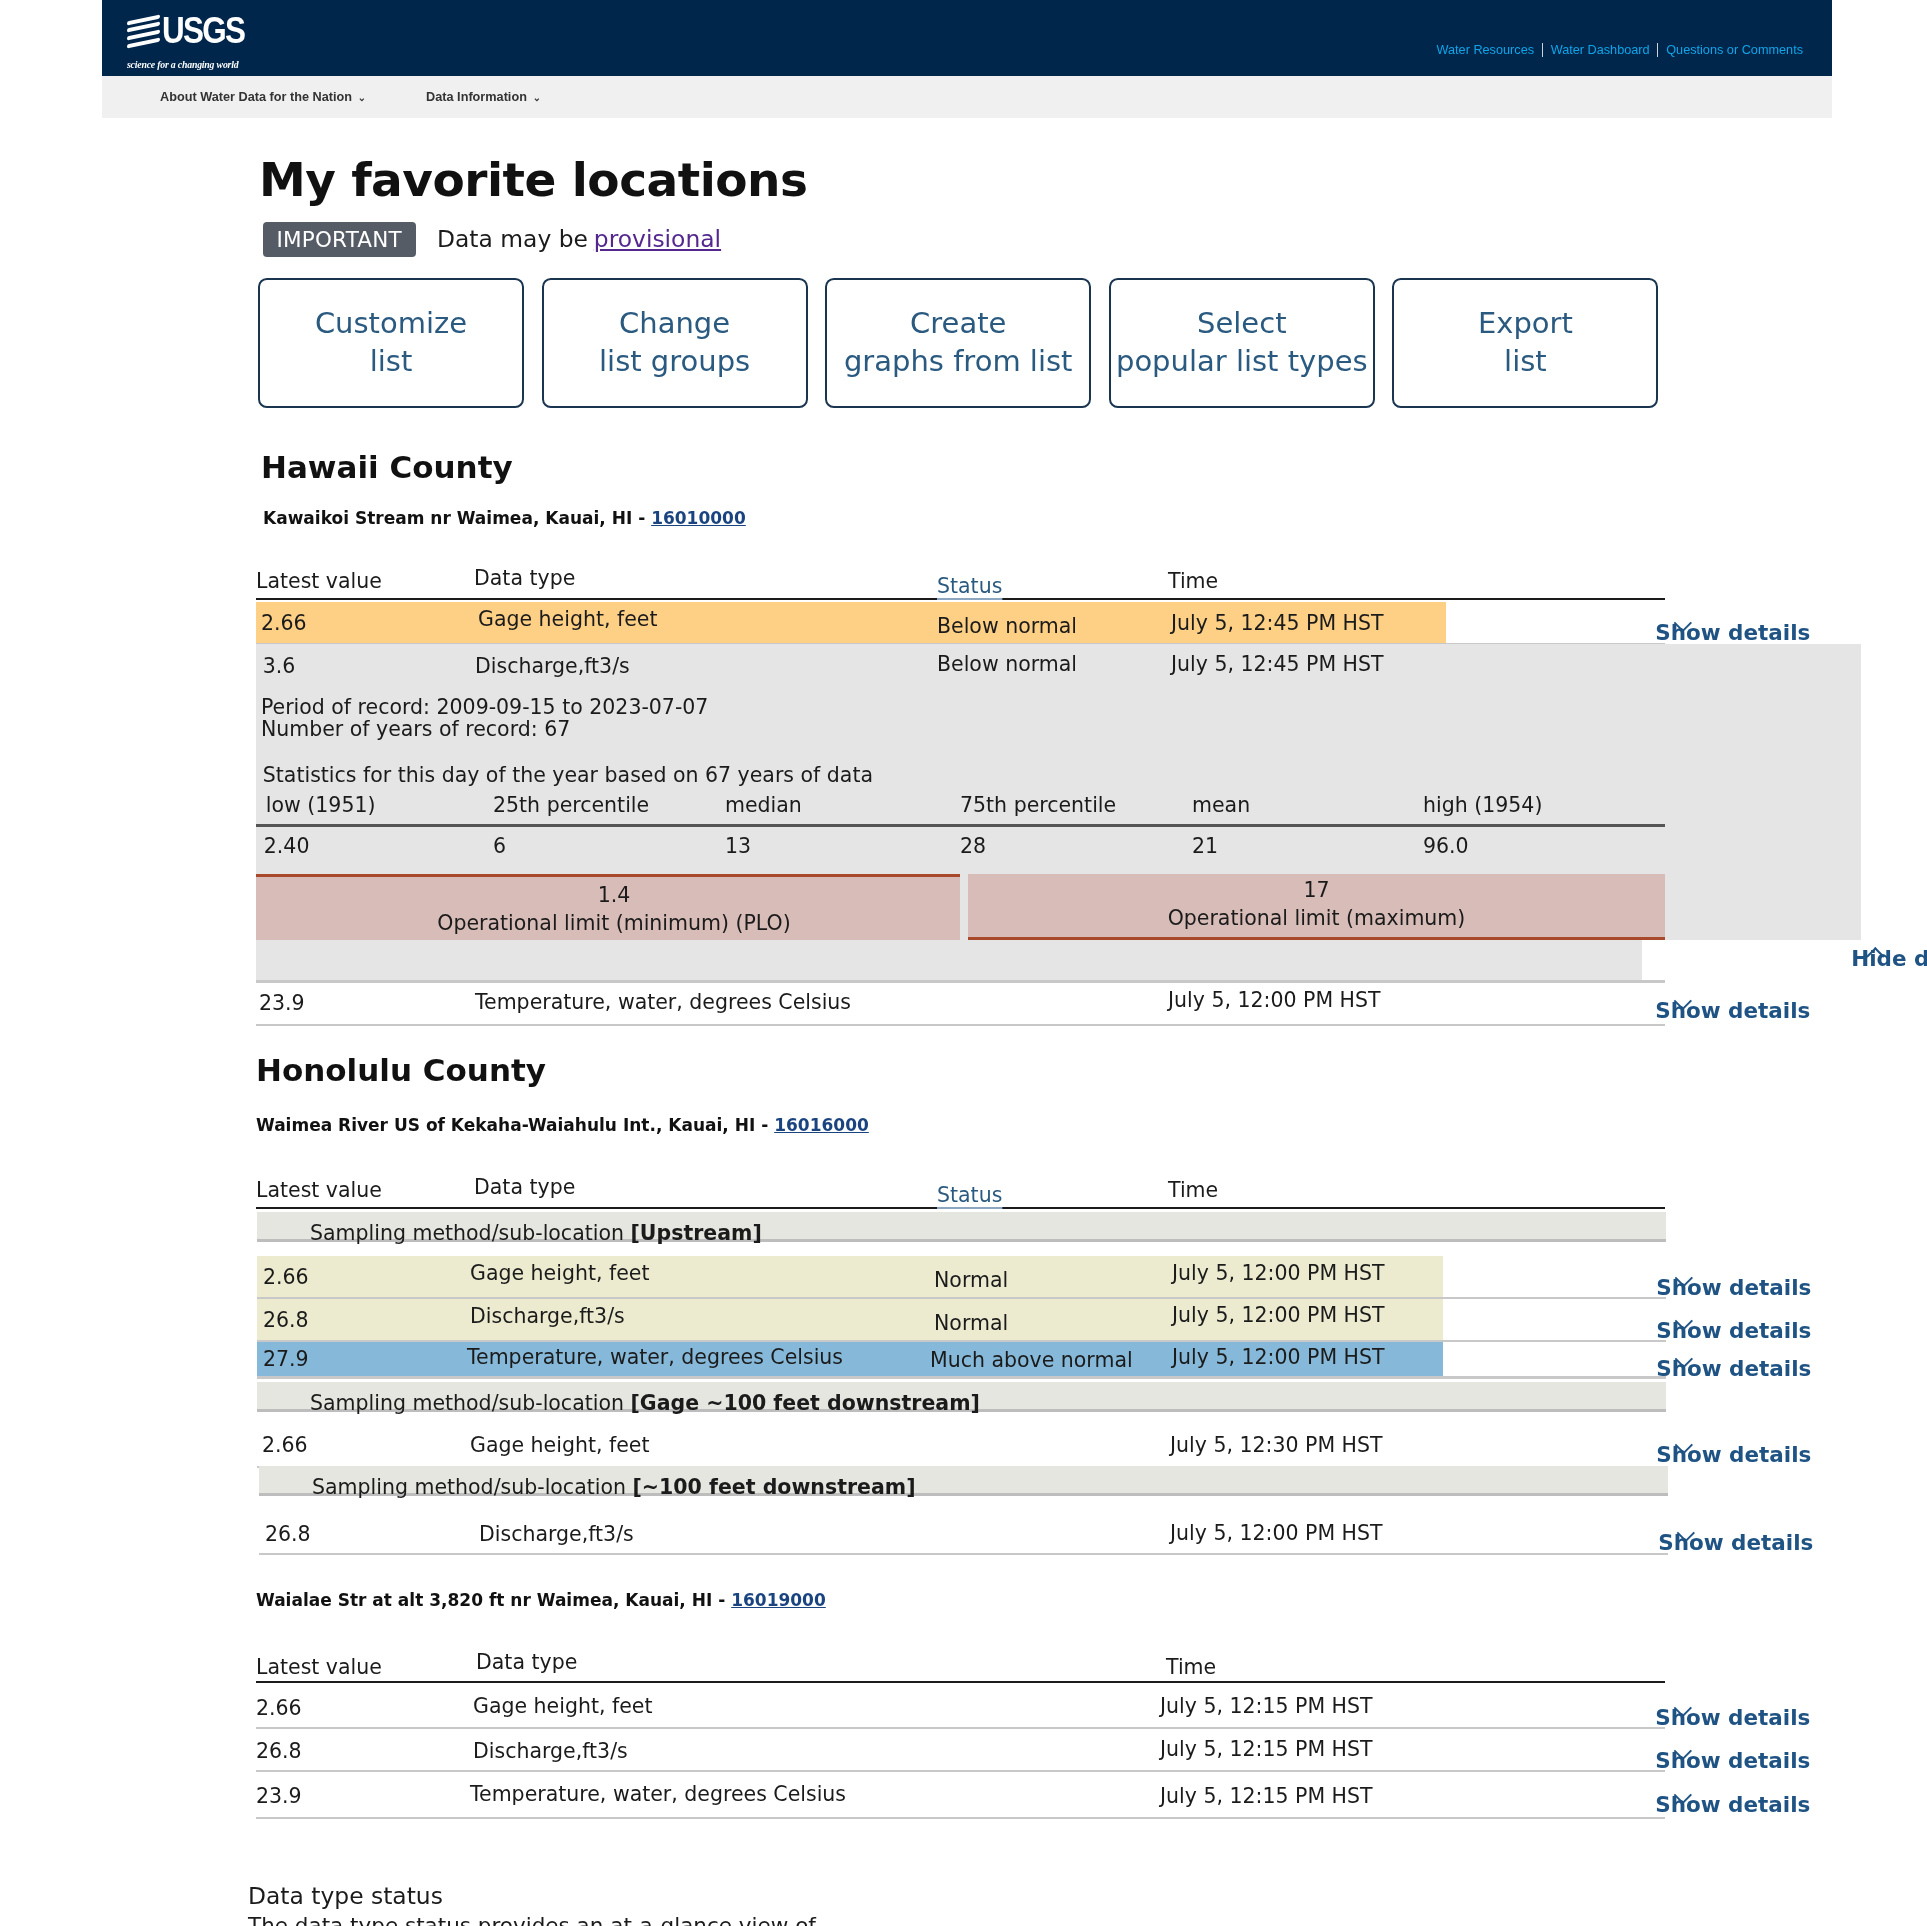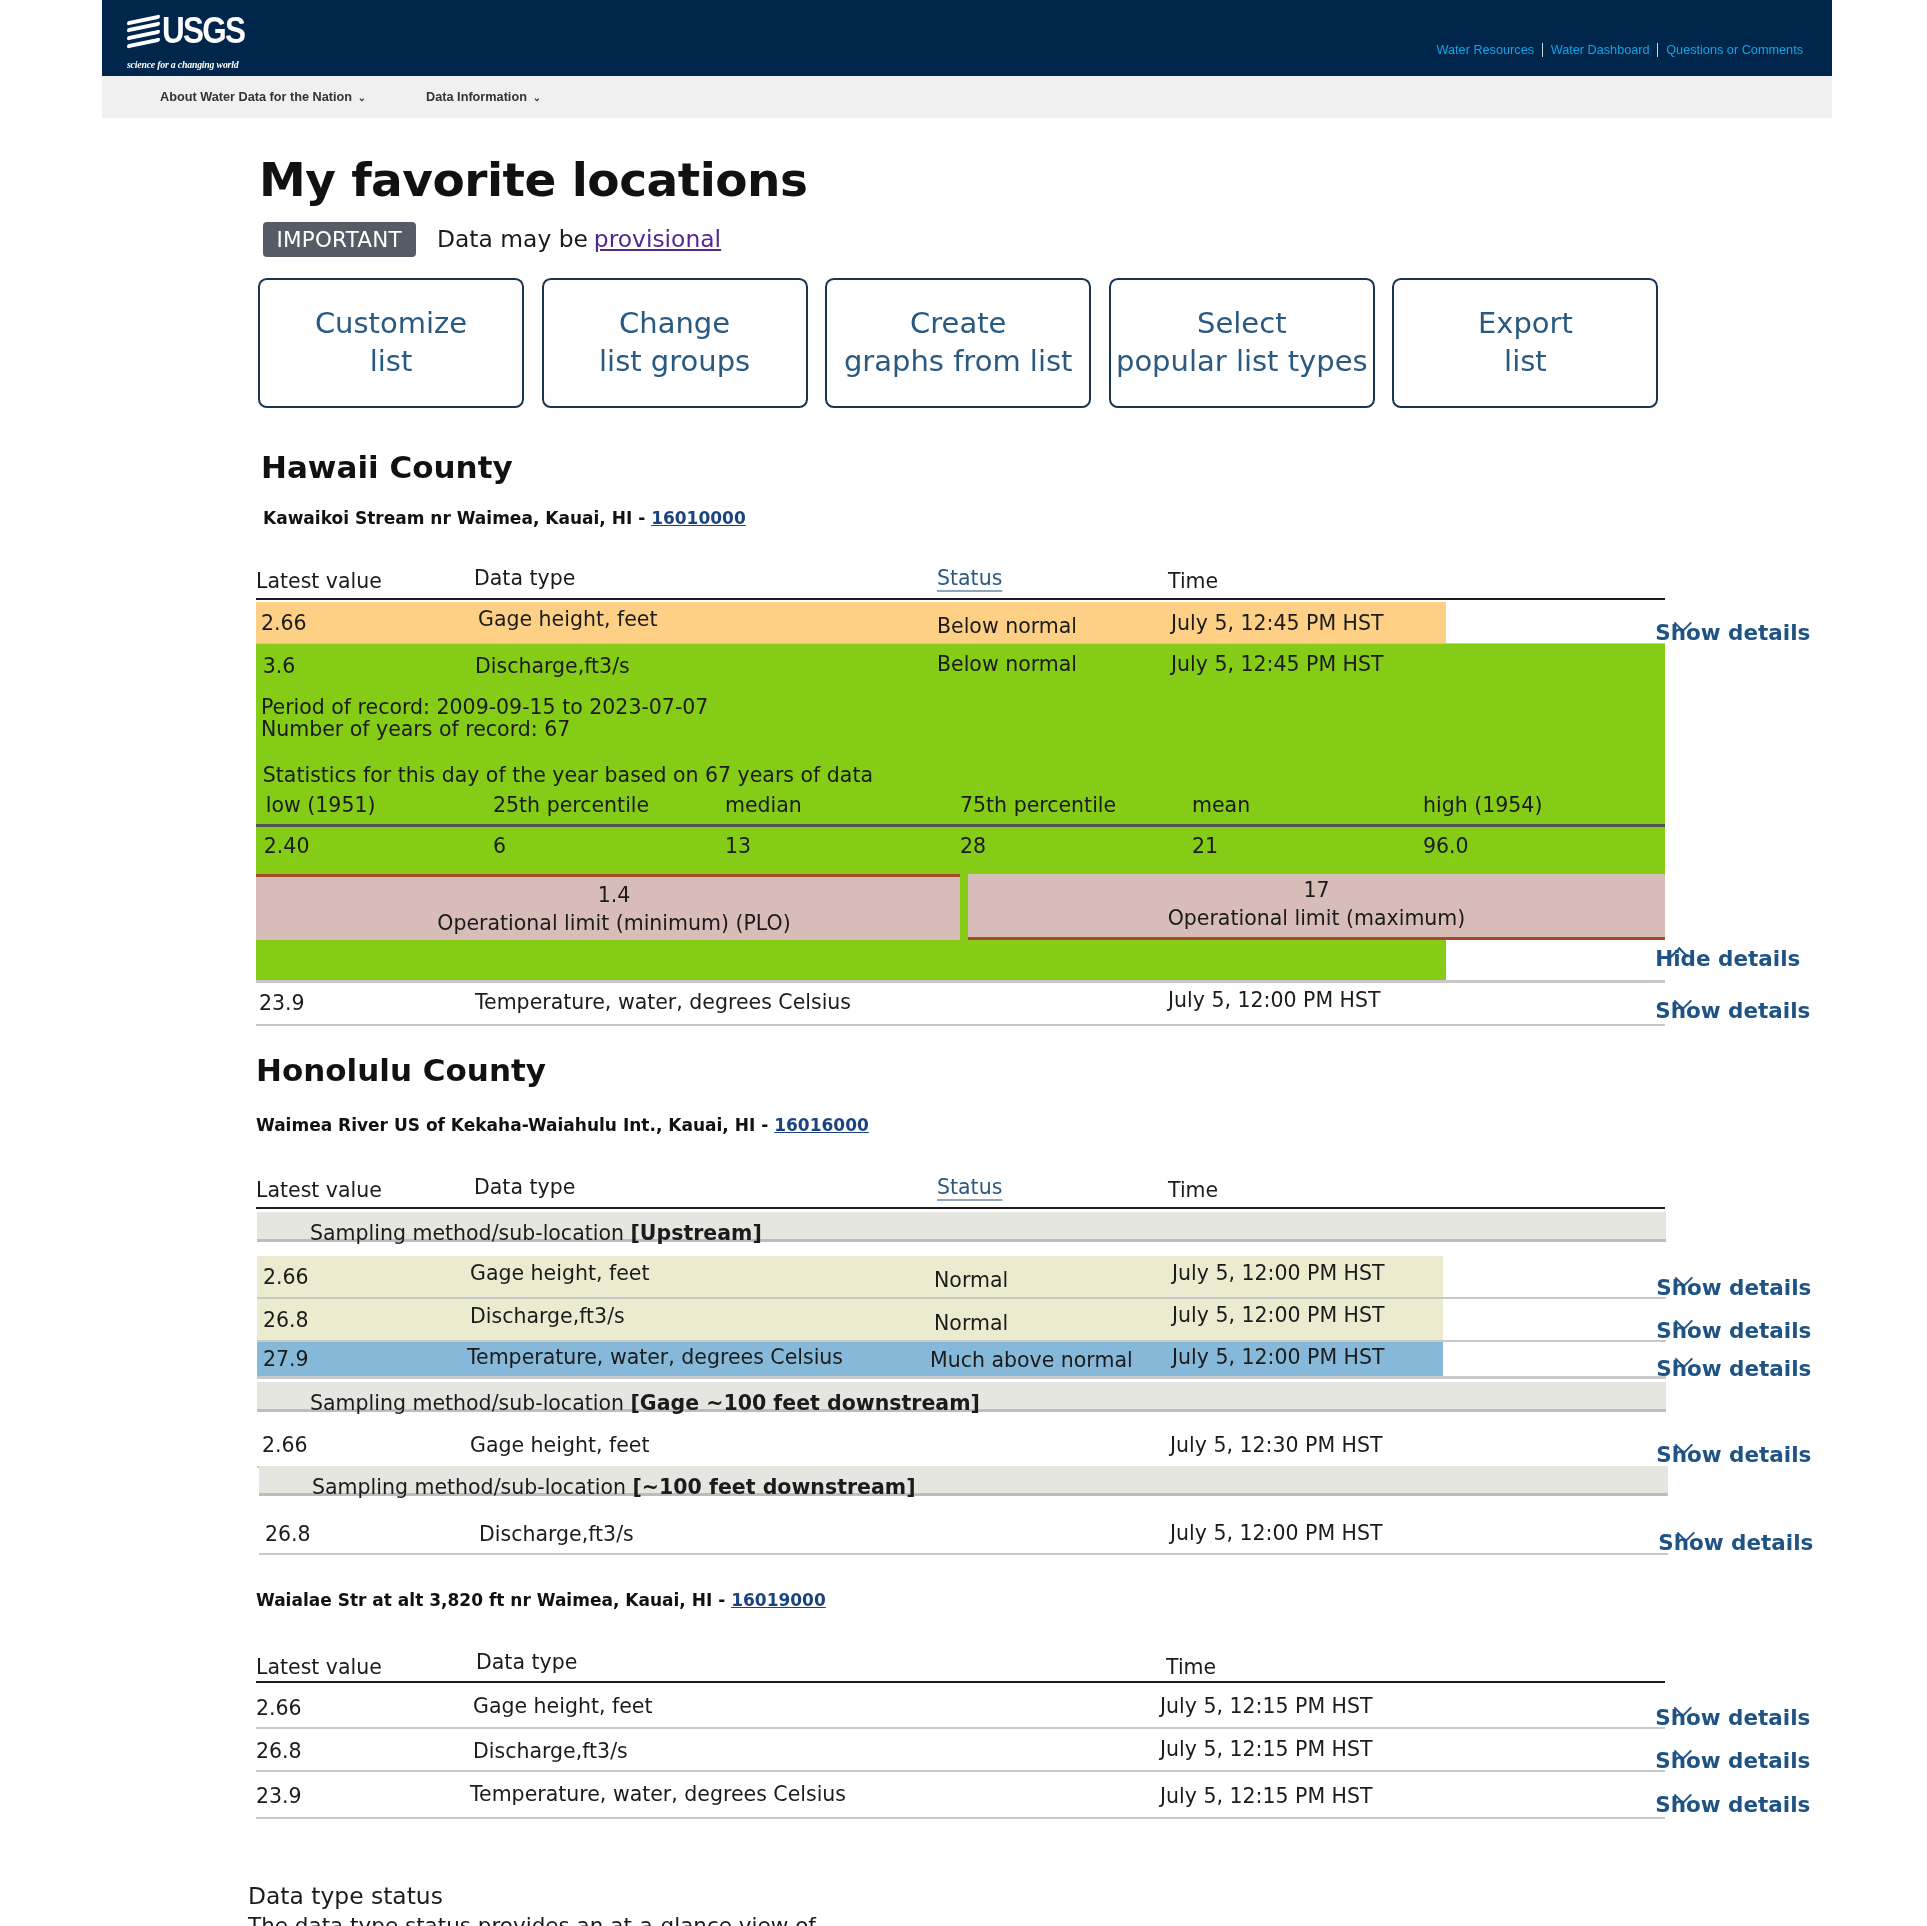--- a/index.html
+++ b/index.html
@@ -25,34 +25,34 @@
   .badge { background: #565c65; color: #fff; font-size: 21.5px; padding: 4.9px 13.7px; border-radius: 3.9px; margin-right: 21.5px; letter-spacing: 0.2px; }
   .notice a { color: #54278f; text-decoration: underline; margin-left: 5.9px; }
   .buttons { position: absolute; left: 2px; top: 132px; display: flex; gap: 17.6px; }
   .btn { width: 266px; height: 130px; border: 2.9px solid #1a3550; border-radius: 8.8px; background: #fff; color: #2b5a80; font-size: 29px; text-align: center; display: flex; align-items: center; justify-content: center; line-height: 1.3; white-space: pre-line; font-family: "DejaVu Sans", sans-serif; cursor: pointer; }
 
   .county { position: absolute; font-size: 31px; font-weight: bold; color: #111; }
   .station { position: absolute; font-size: 17px; font-weight: bold; color: #111; }
   .station a { color: #1a4480; text-decoration: underline; }
   .thead { position: absolute; width: 1409px; height: 37px; border-bottom: 2.9px solid #1b1b1b; font-size: 20.5px; }
   .thead span { position: absolute; top: 5.9px; }
-  .thead .status { color: #2b5a80; text-decoration: underline; text-decoration-color: #8ca6c0; text-underline-offset: 4.9px; }
+  .thead .status { color: #2b5a80; text-decoration: underline; text-decoration-color: #8ca6c0; text-underline-offset: 4.9px; margin-top: 8px; }
   .row { position: absolute; width: 1409px; height: 43px; border-bottom: 2.9px solid #c8c8c8; font-size: 20.5px; }
   .row span { position: absolute; top: 8.8px; white-space: nowrap; }
   .row .fill { position: absolute; left: 0; top: 0; bottom: 0; width: 1190px; }
   .detail-link { position: absolute; right: 0; top: 8.8px; width: 215px; text-align: right; color: #1f5384; font-weight: bold; font-size: 21.5px; padding-right: 9.8px; cursor: pointer; }
   .detail-link .arrow { display: inline-block; margin-left: 17.6px; width: 12.7px; height: 12.7px; border-right: 2.9px solid #1f5384; border-bottom: 2.9px solid #1f5384; transform: rotate(45deg) translateY(-4.9px); }
   .detail-link .arrow.up { transform: rotate(-135deg) translate(-2.9px, -2.9px); }
   .orange { background: #fdd085; }
   .yellowish { background: #ecebcf; }
   .blue { background: #86b9d9; }
   .graybar { position: absolute; width: 1409px; height: 30px; background: #e6e6e1; border-bottom: 3.9px solid #bdbdbd; font-size: 20.5px; }
   .graybar span { position: absolute; left: 53px; top: 8.8px; }
   .graybar b { font-weight: bold; }
-  .expanded { position: absolute; width: 1409px; background: #84cc16; font-size: 20.5px; }
+  .expanded { position: absolute; width: 1605px; background: #e5e5e5; font-size: 20.5px; }
   .expanded span { position: absolute; white-space: nowrap; }
   .limit { position: absolute; background: #d8bcb8; text-align: center; font-size: 20.5px; line-height: 28px; padding-top: 3.9px; }
   .footer-h { position: absolute; left: 248px; top: 1882px; font-size: 23.4px; }
   .footer-p { position: absolute; left: 248px; top: 1913px; font-size: 21.5px; }
 </style>
 </head>
 <body>
 
 <div class="header">
   <div class="logo">

